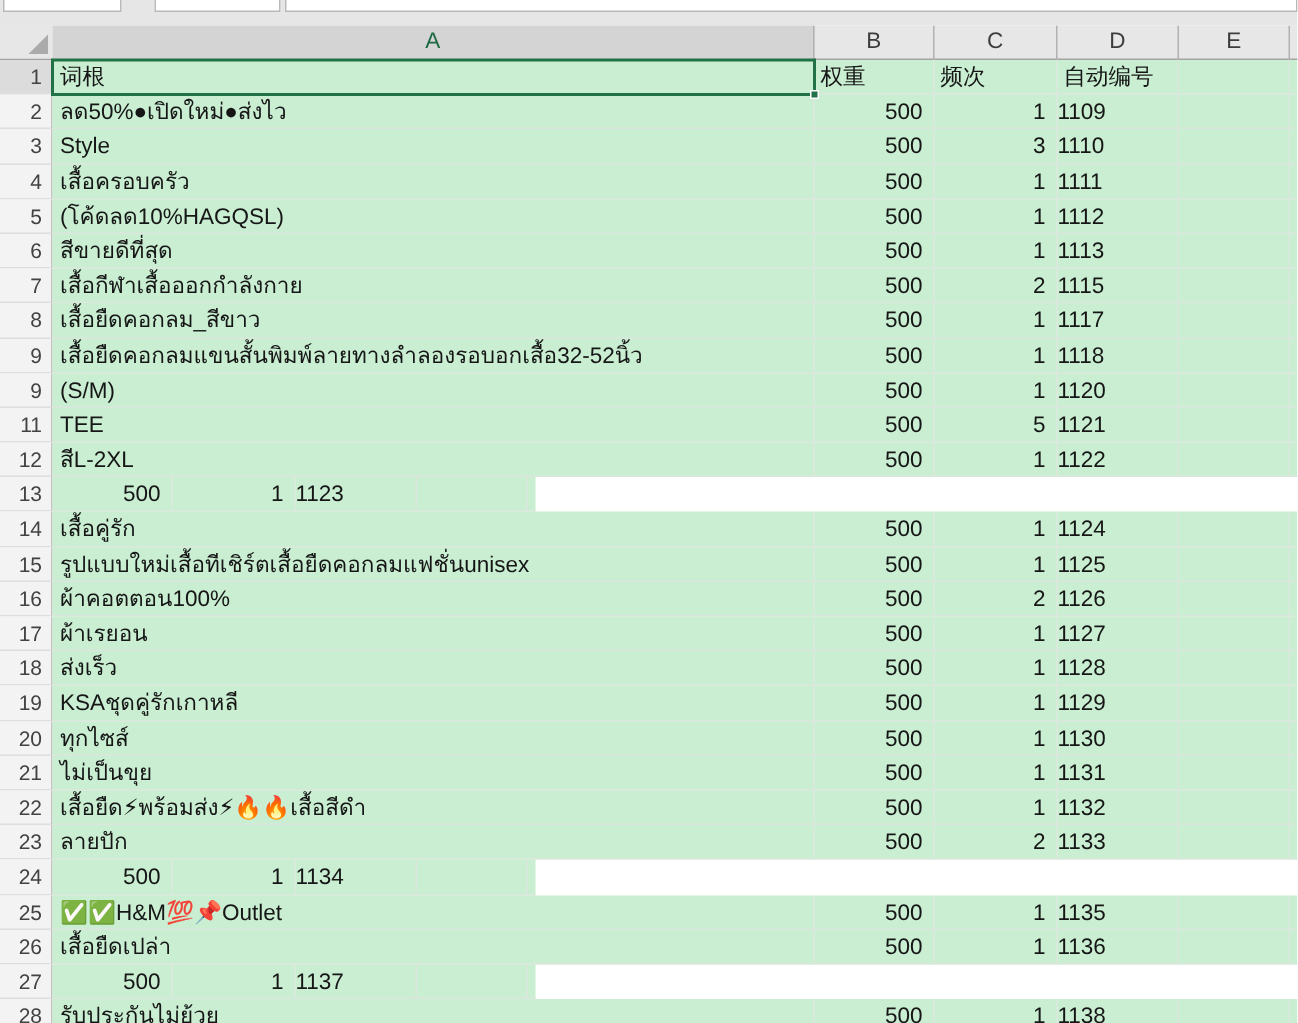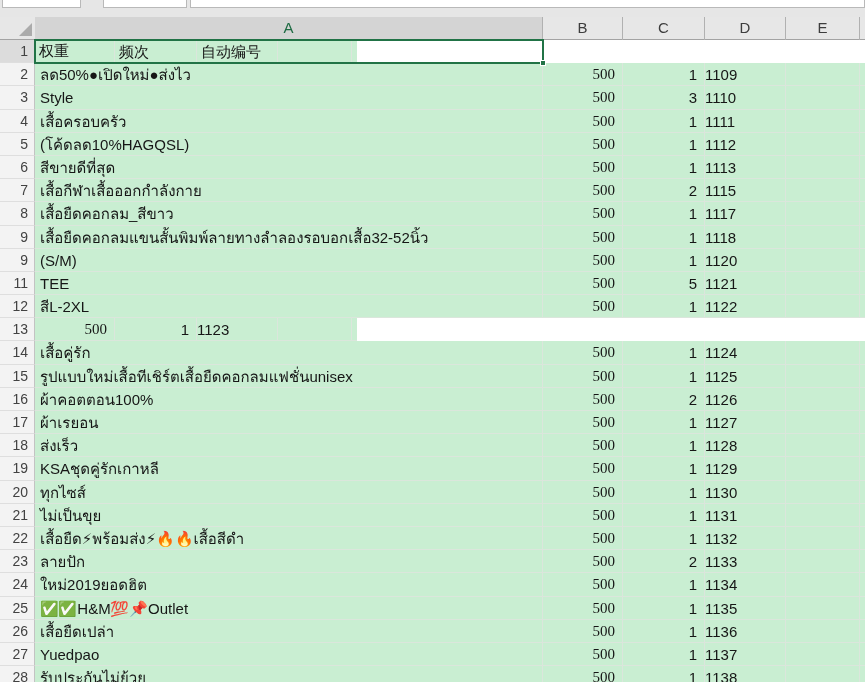--- a/index.html
+++ b/index.html
@@ -29,21 +29,21 @@
   
   .row { display:flex; height:23.2px; }
   .rowhdr { width:35px; background:#f3f3f3; border-right:1px solid #c3c3c3;
     border-bottom:1px solid #dedede; color:#424242; font-size:14px;
     text-align:right; padding-right:6px; line-height:22px; }
   .row1 .rowhdr { background:#dcdcdc; }
   .cell { background:#c9eed2; border-right:1px solid #dbe6dc;
     border-bottom:1px solid #dbe6dc; font-size:15px; line-height:23px;
     color:#161616; white-space:nowrap; overflow:hidden; }
   .ca { width:508px; padding-left:5px; }
-  .cb { width:80px; text-align:right; padding-right:7px;font-family:Liberation Serif, serif; }
+  .cb { width:80px; text-align:right; padding-right:7px; }
   .cc { width:82px; text-align:right; padding-right:7px; }
   .cd { width:81px; text-align:left; padding-right:8px; }
   .ce { width:74px; } .cf { width:5px; border-right:none; }
   .row1 .cb, .row1 .cc, .row1 .cd { text-align:left; padding-left:4px; }
 
   
   .sel { position:absolute; left:34px; top:39px; width:510px; height:25px;
     border:2px solid #217346; pointer-events:none; }
   .sel .handle { position:absolute; right:-4px; bottom:-4px; width:6px;
     height:6px; background:#217346; border:1px solid #fff; }
@@ -65,20 +65,21 @@
   <div class="hcell h-b">B</div>
   <div class="hcell h-c">C</div>
   <div class="hcell h-d">D</div>
   <div class="hcell h-e">E</div>
   <div class="hcell h-f"></div>
 </div>
 
 <div id="grid">
     <div class="row row1">
       <div class="rowhdr">1</div>
+      <div class="cell ca">词根</div>
       <div class="cell cb">权重</div>
       <div class="cell cc">频次</div>
       <div class="cell cd">自动编号</div>
       <div class="cell ce"></div>
       <div class="cell cf"></div>
     </div>
     <div class="row ">
       <div class="rowhdr">2</div>
       <div class="cell ca">ลด50%●เปิดใหม่●ส่งไว</div>
       <div class="cell cb">500</div>
@@ -270,21 +271,20 @@
       <div class="rowhdr">23</div>
       <div class="cell ca">ลายปัก</div>
       <div class="cell cb">500</div>
       <div class="cell cc">2</div>
       <div class="cell cd">1133</div>
       <div class="cell ce"></div>
       <div class="cell cf"></div>
     </div>
     <div class="row ">
       <div class="rowhdr">24</div>
-      <div class="cell ca">ใหม่2019ยอดฮิต</div>
       <div class="cell cb">500</div>
       <div class="cell cc">1</div>
       <div class="cell cd">1134</div>
       <div class="cell ce"></div>
       <div class="cell cf"></div>
     </div>
     <div class="row ">
       <div class="rowhdr">25</div>
       <div class="cell ca">✅✅H&amp;M💯📌Outlet</div>
       <div class="cell cb">500</div>
@@ -297,21 +297,20 @@
       <div class="rowhdr">26</div>
       <div class="cell ca">เสื้อยืดเปล่า</div>
       <div class="cell cb">500</div>
       <div class="cell cc">1</div>
       <div class="cell cd">1136</div>
       <div class="cell ce"></div>
       <div class="cell cf"></div>
     </div>
     <div class="row ">
       <div class="rowhdr">27</div>
-      <div class="cell ca">Yuedpao</div>
       <div class="cell cb">500</div>
       <div class="cell cc">1</div>
       <div class="cell cd">1137</div>
       <div class="cell ce"></div>
       <div class="cell cf"></div>
     </div>
     <div class="row ">
       <div class="rowhdr">28</div>
       <div class="cell ca">รับประกันไม่ย้วย</div>
       <div class="cell cb">500</div>

